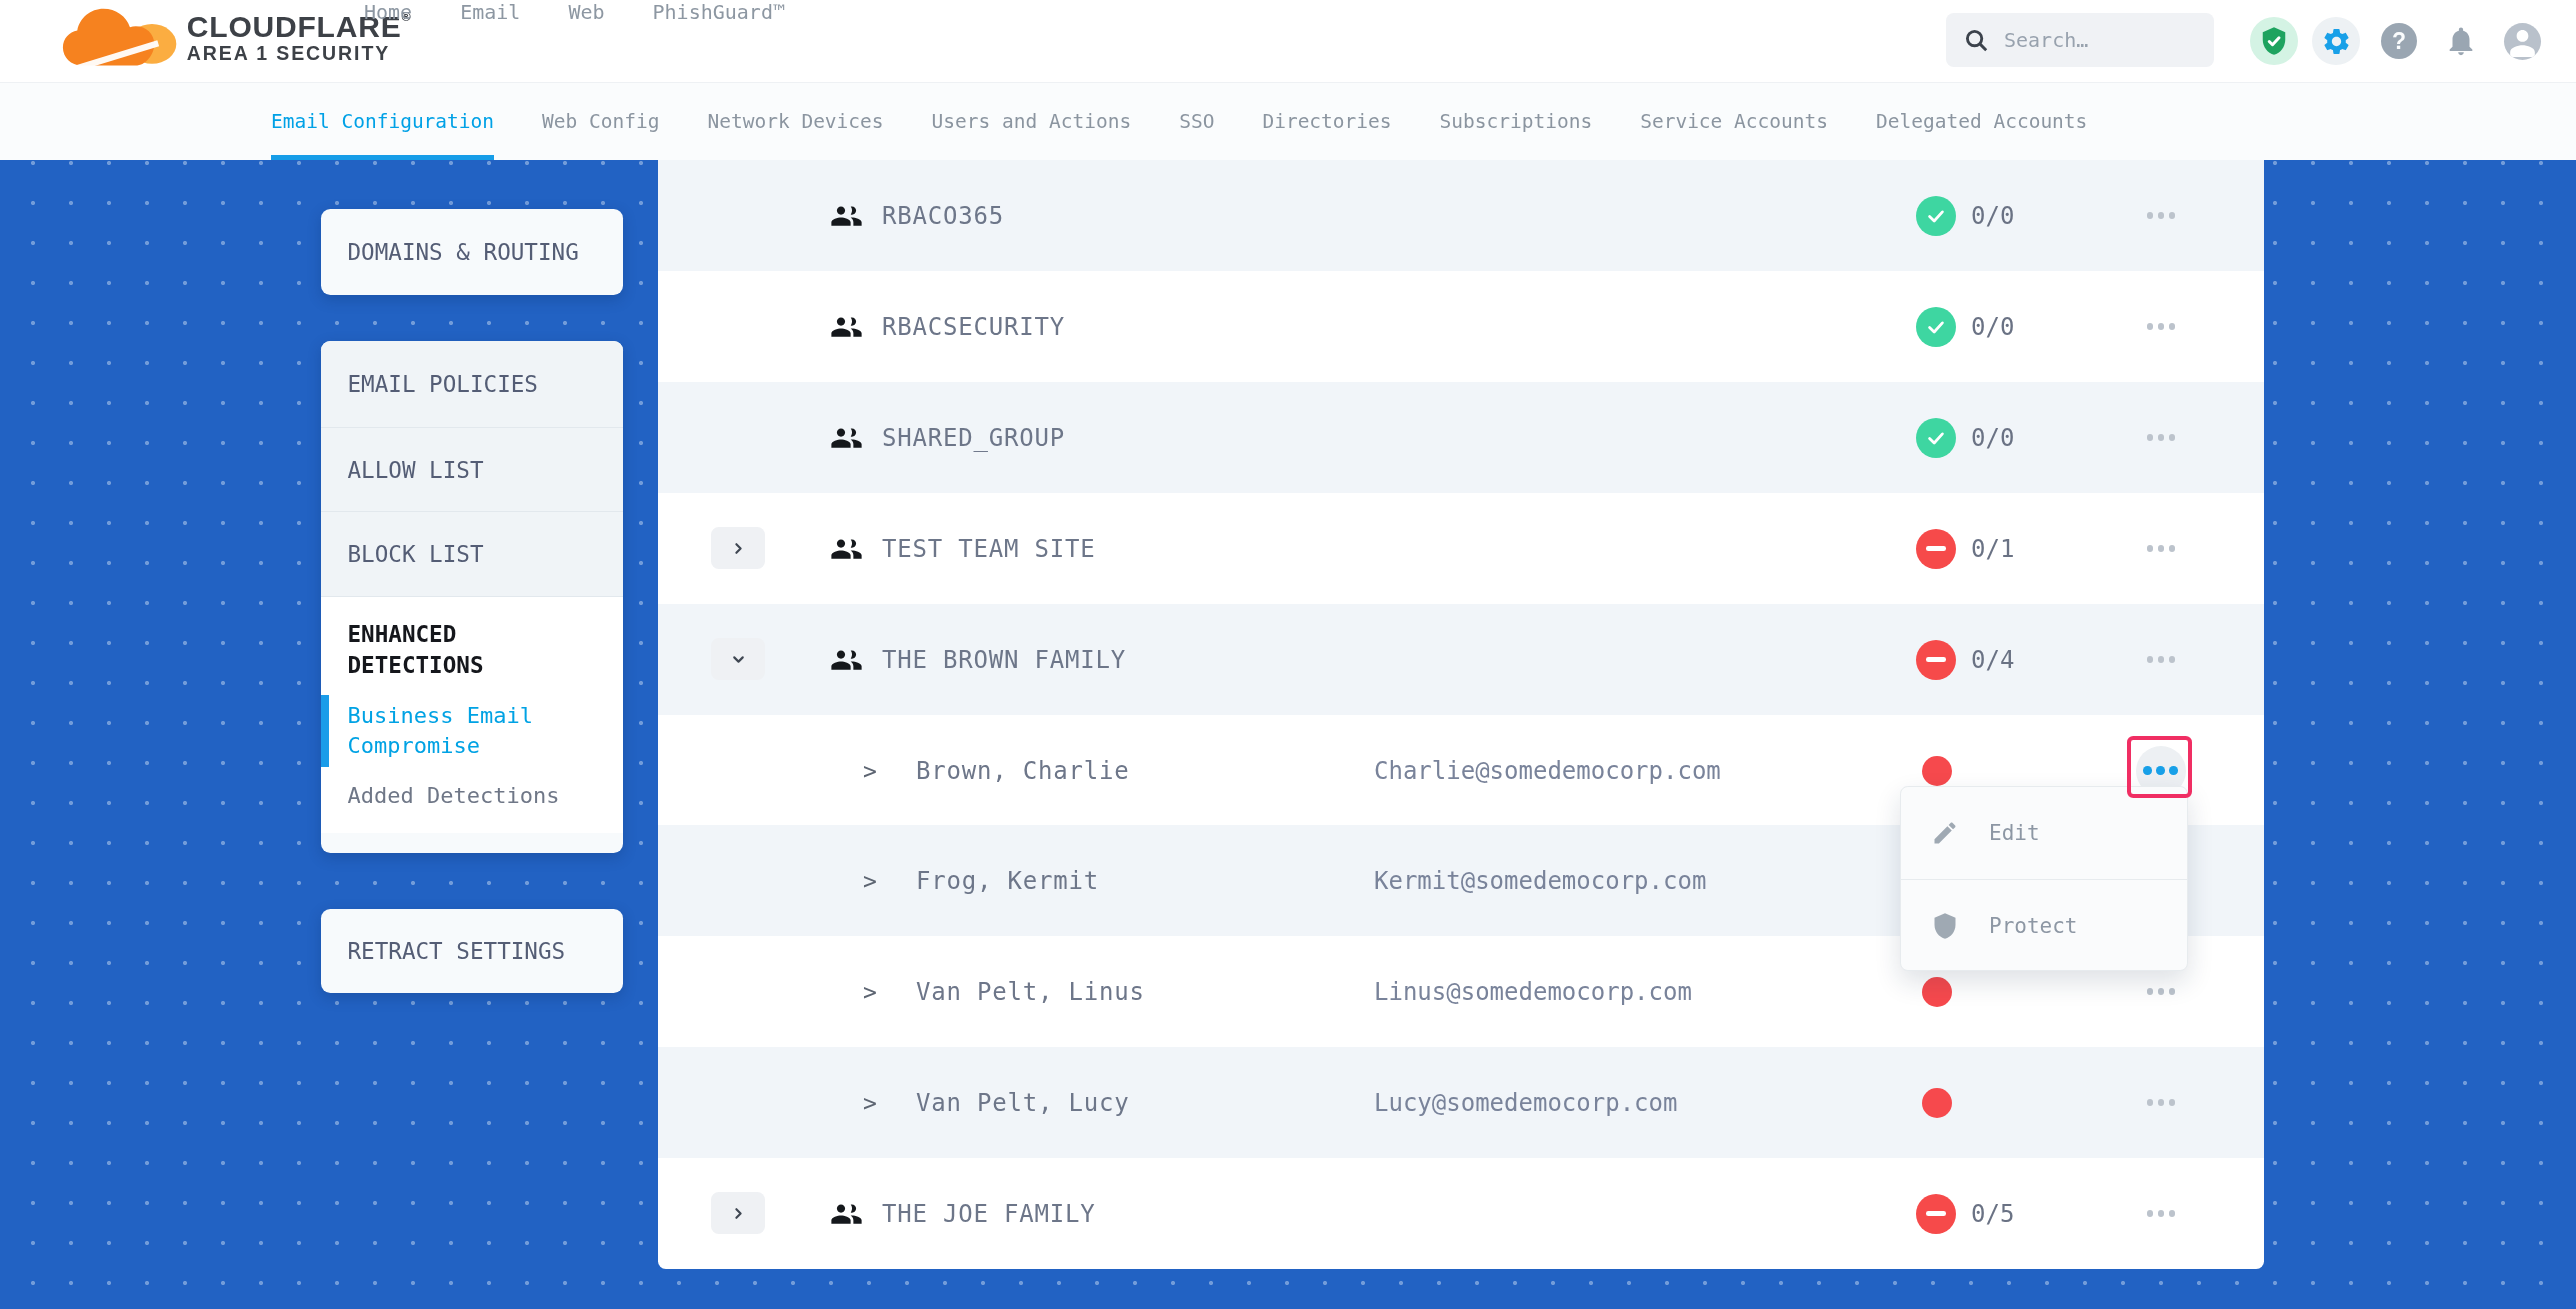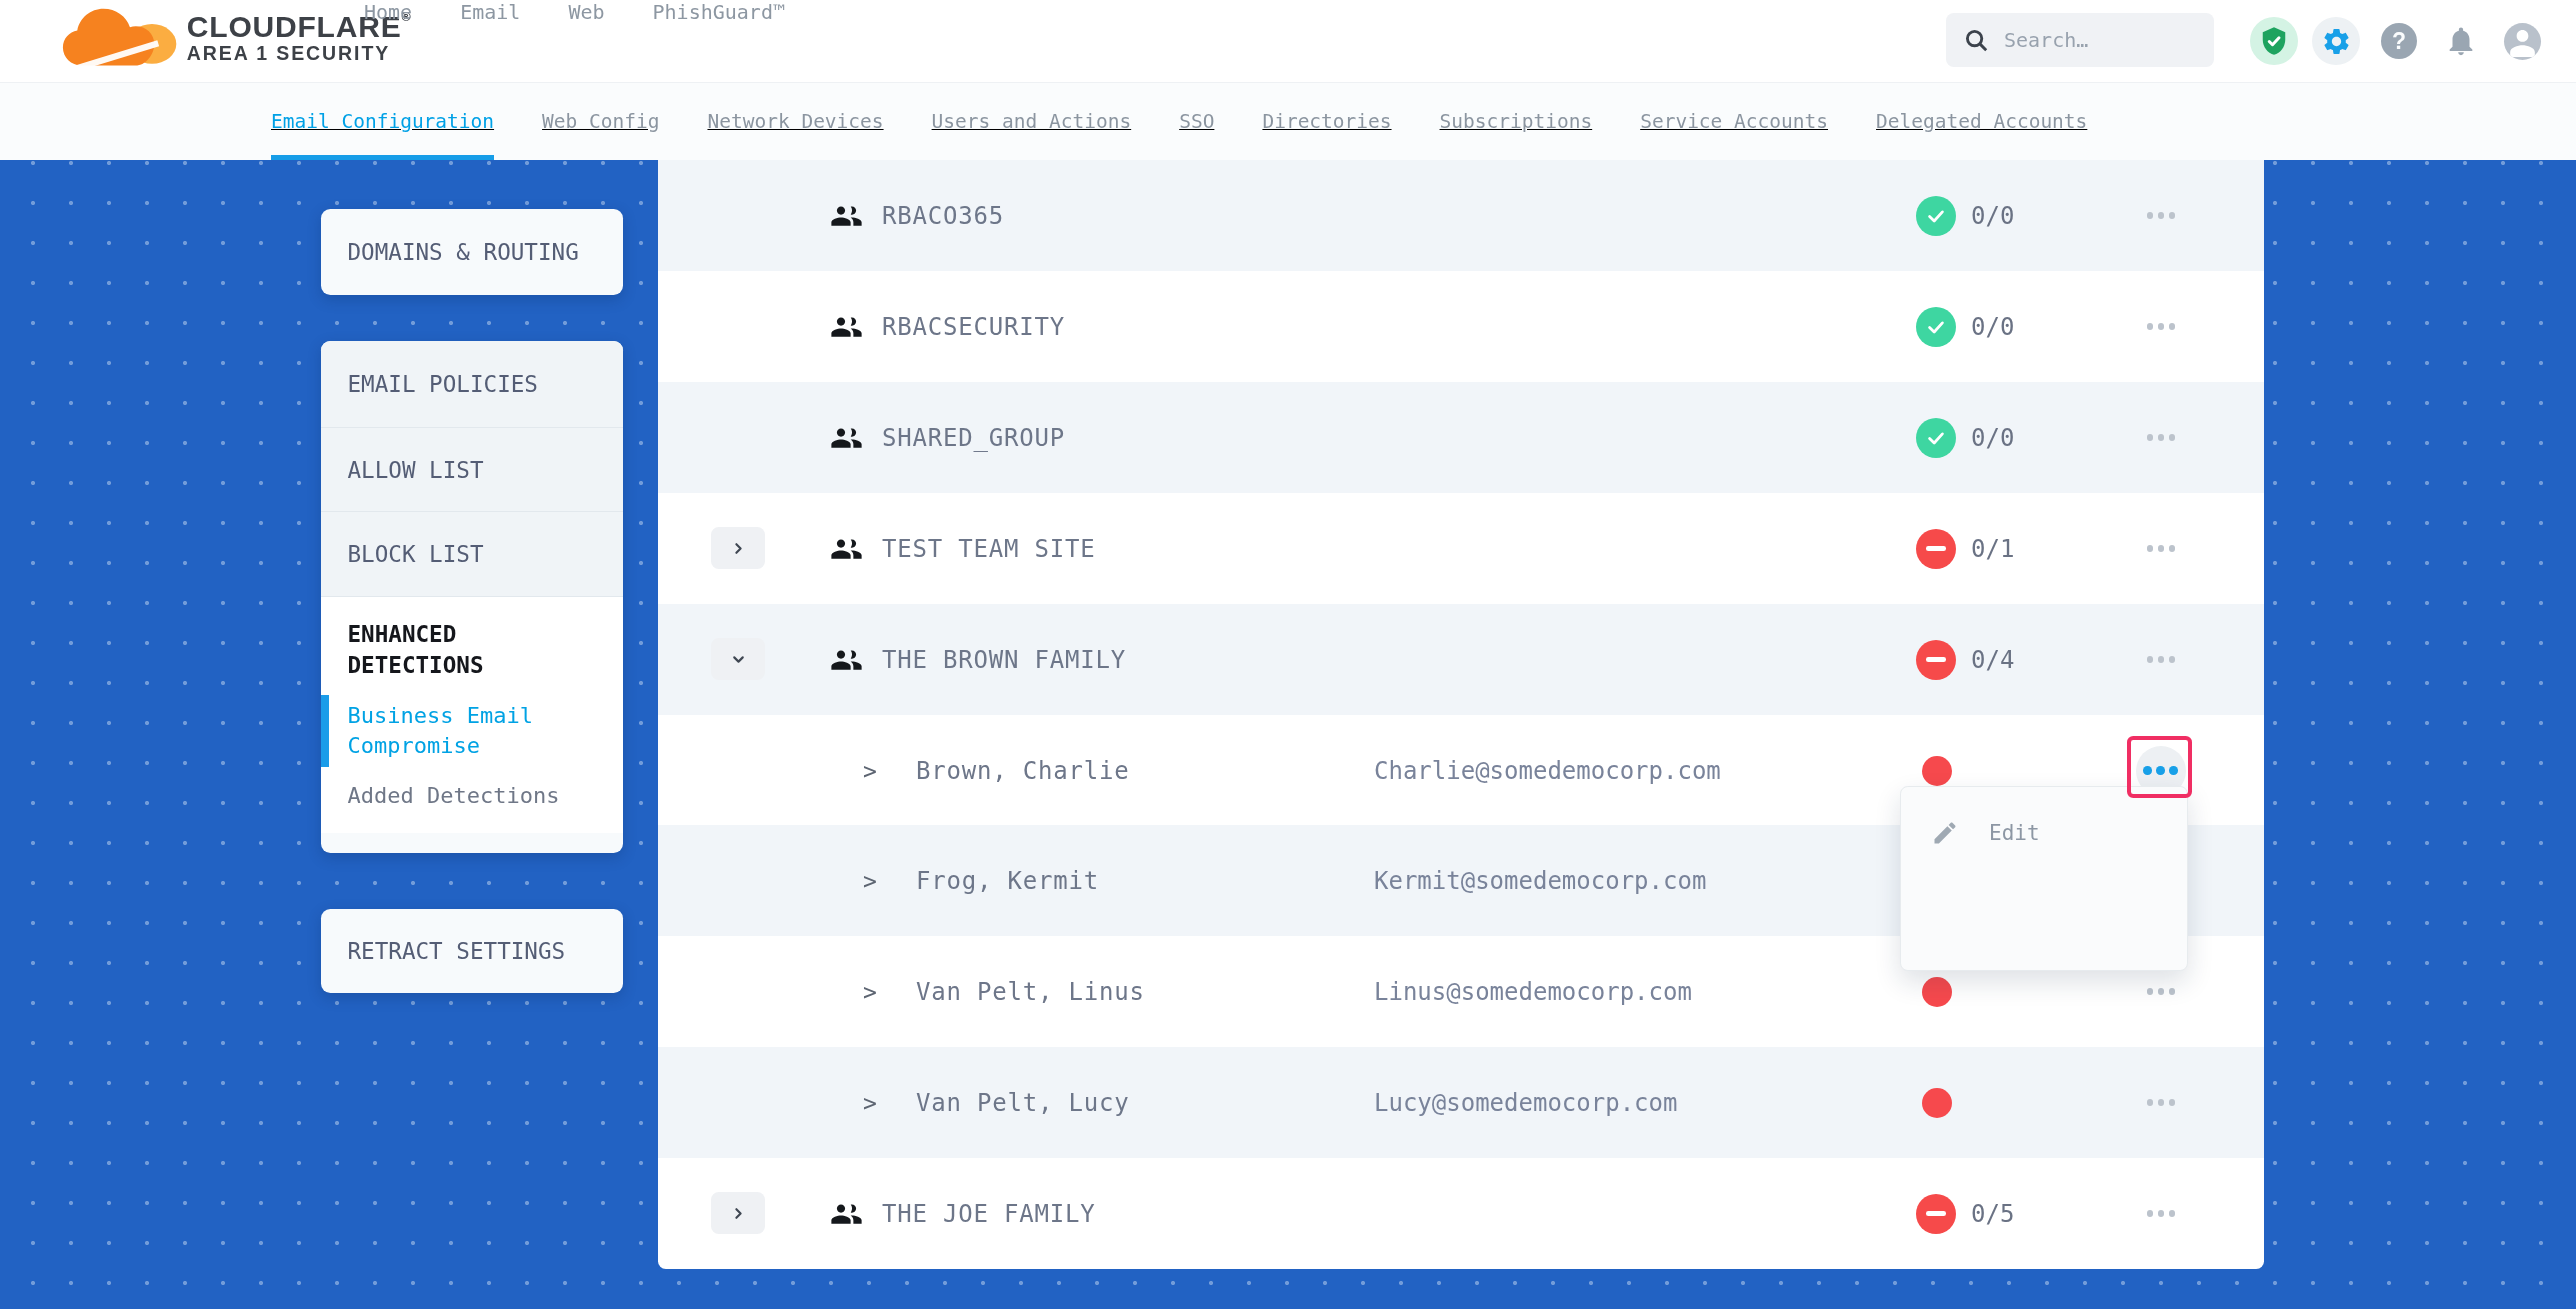--- a/index.html
+++ b/index.html
@@ -21,21 +21,21 @@
           border-radius:7.8px;display:flex;align-items:center;padding:0 0 0 17px;box-sizing:border-box;}
   .search svg{flex:0 0 auto;}
   .search input{border:none;outline:none;background:transparent;font-family:"DejaVu Sans Mono",monospace;
           font-size:20px;color:#3c434c;width:187px;margin-left:12.5px;}
   .search input::placeholder{color:#98a2ae;}
   .hicon{position:absolute;top:0;height:82px;display:flex;align-items:center;cursor:pointer;}
   .circ{border-radius:50%;display:flex;align-items:center;justify-content:center;}
   
   .tabbar{position:absolute;left:0;top:82px;width:2576px;height:78px;background:#fafcfd;
           border-top:0.8px solid #eef1f4;box-sizing:border-box;display:flex;align-items:stretch;
-          padding-left:271px;gap:48px;z-index:9;text-decoration:underline;}
+          padding-left:271px;gap:48px;z-index:9;}
   .tab{display:flex;align-items:center;font-size:19.5px;color:#8b95a0;cursor:pointer;
        position:relative;white-space:nowrap;}
   .tab.active{color:#00a1e6;}
   .tab.active::after{content:"";position:absolute;left:0;right:0;bottom:0;height:5.4px;background:#169de8;}
   
   .page{position:absolute;left:0;top:160px;width:2576px;height:1149px;background-color:#2262c3;
         background-image:radial-gradient(circle,rgba(235,243,252,0.40) 1.6px,rgba(235,243,252,0.0) 2.5px);
         background-size:38px 40px;background-position:14px 23px;}
   
   .side-card{position:absolute;left:321px;width:302px;background:#f7fafc;border-radius:9.3px;
@@ -358,19 +358,25 @@
             <i></i>
           </div>
         </div>
         <div class="menu" id="menu">
           <div class="menu-item">
             <svg width="28" height="28" viewBox="0 0 24 24">
               <path fill="#9fa9b3" d="M3 17.25V21h3.75L17.81 9.94l-3.75-3.75L3 17.25zM20.71 7.04c.39-.39.39-1.02 0-1.41l-2.34-2.34c-.39-.39-1.02-.39-1.41 0l-1.83 1.83 3.75 3.75 1.87-1.83z"></path>
             </svg>
             <span>Edit</span>
           </div>
+          <div class="menu-item">
+            <svg width="28" height="28" viewBox="0 0 24 24">
+              <path fill="#9fa9b3" d="M12 1L3 5v6c0 5.55 3.84 10.74 9 12 5.16-1.26 9-6.45 9-12V5l-9-4z"></path>
+            </svg>
+            <span>Protect</span>
+          </div>
         </div>
       <div class="highlight"></div>
     </div>
 
   </div>
 </div>
 
 
 </body></html>

